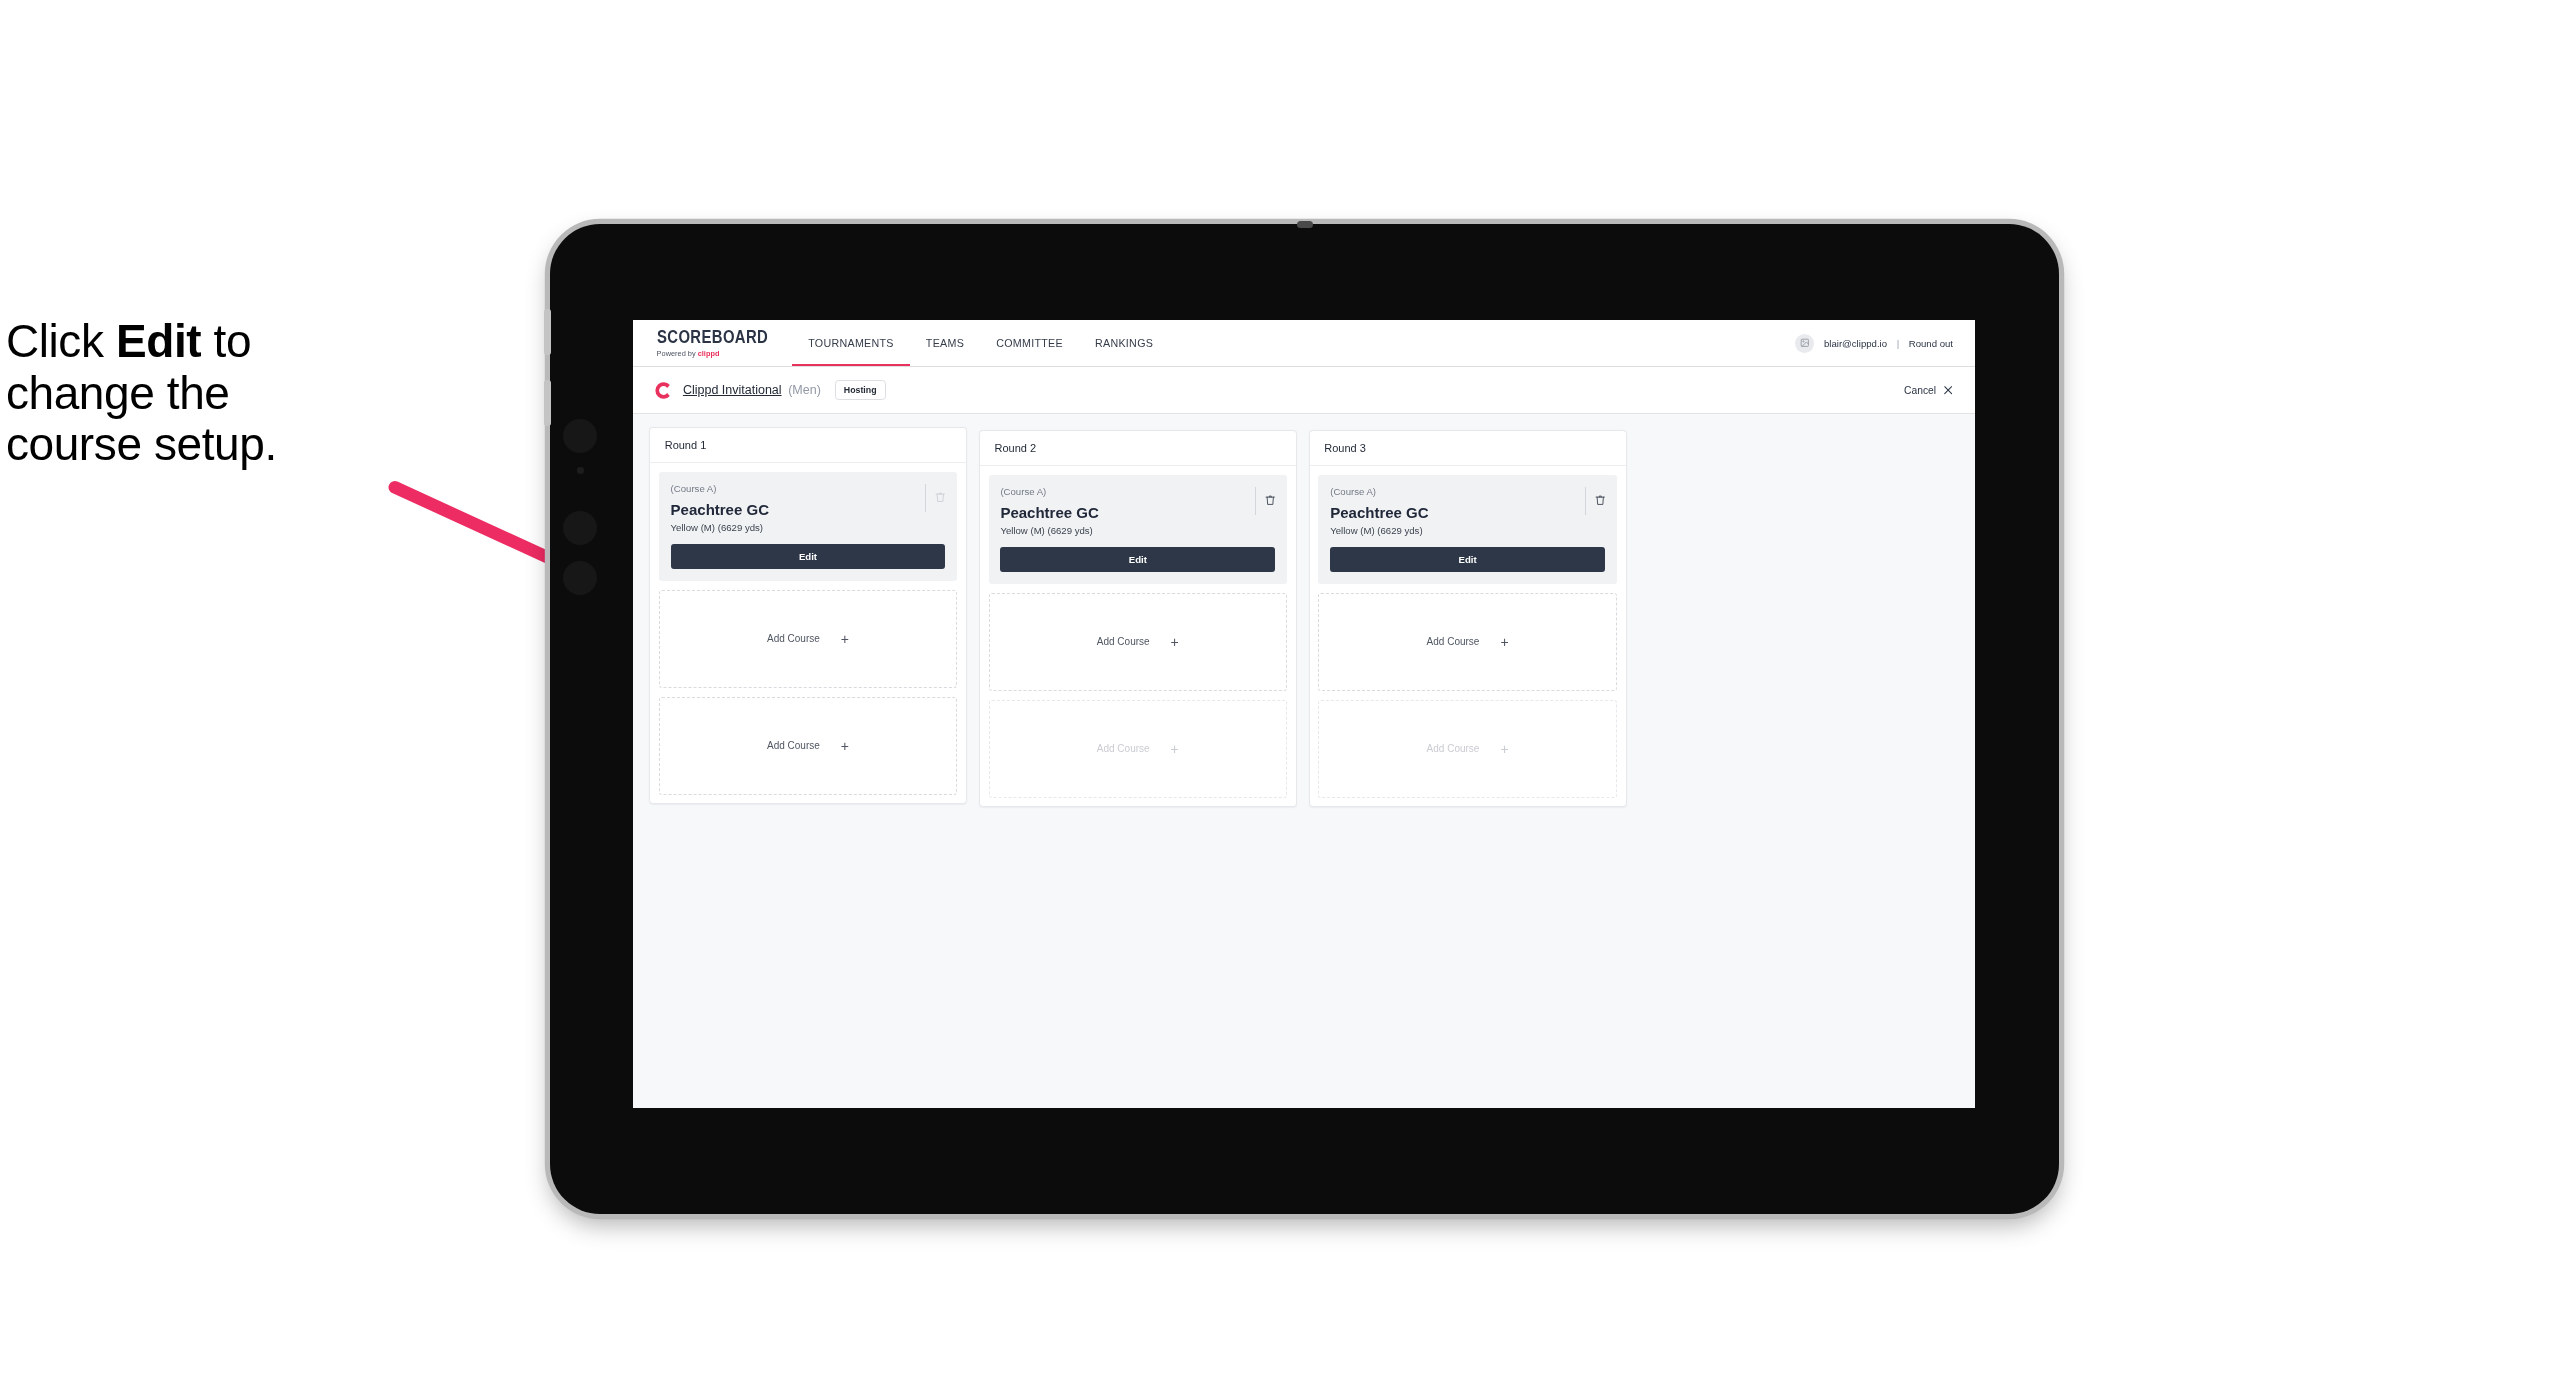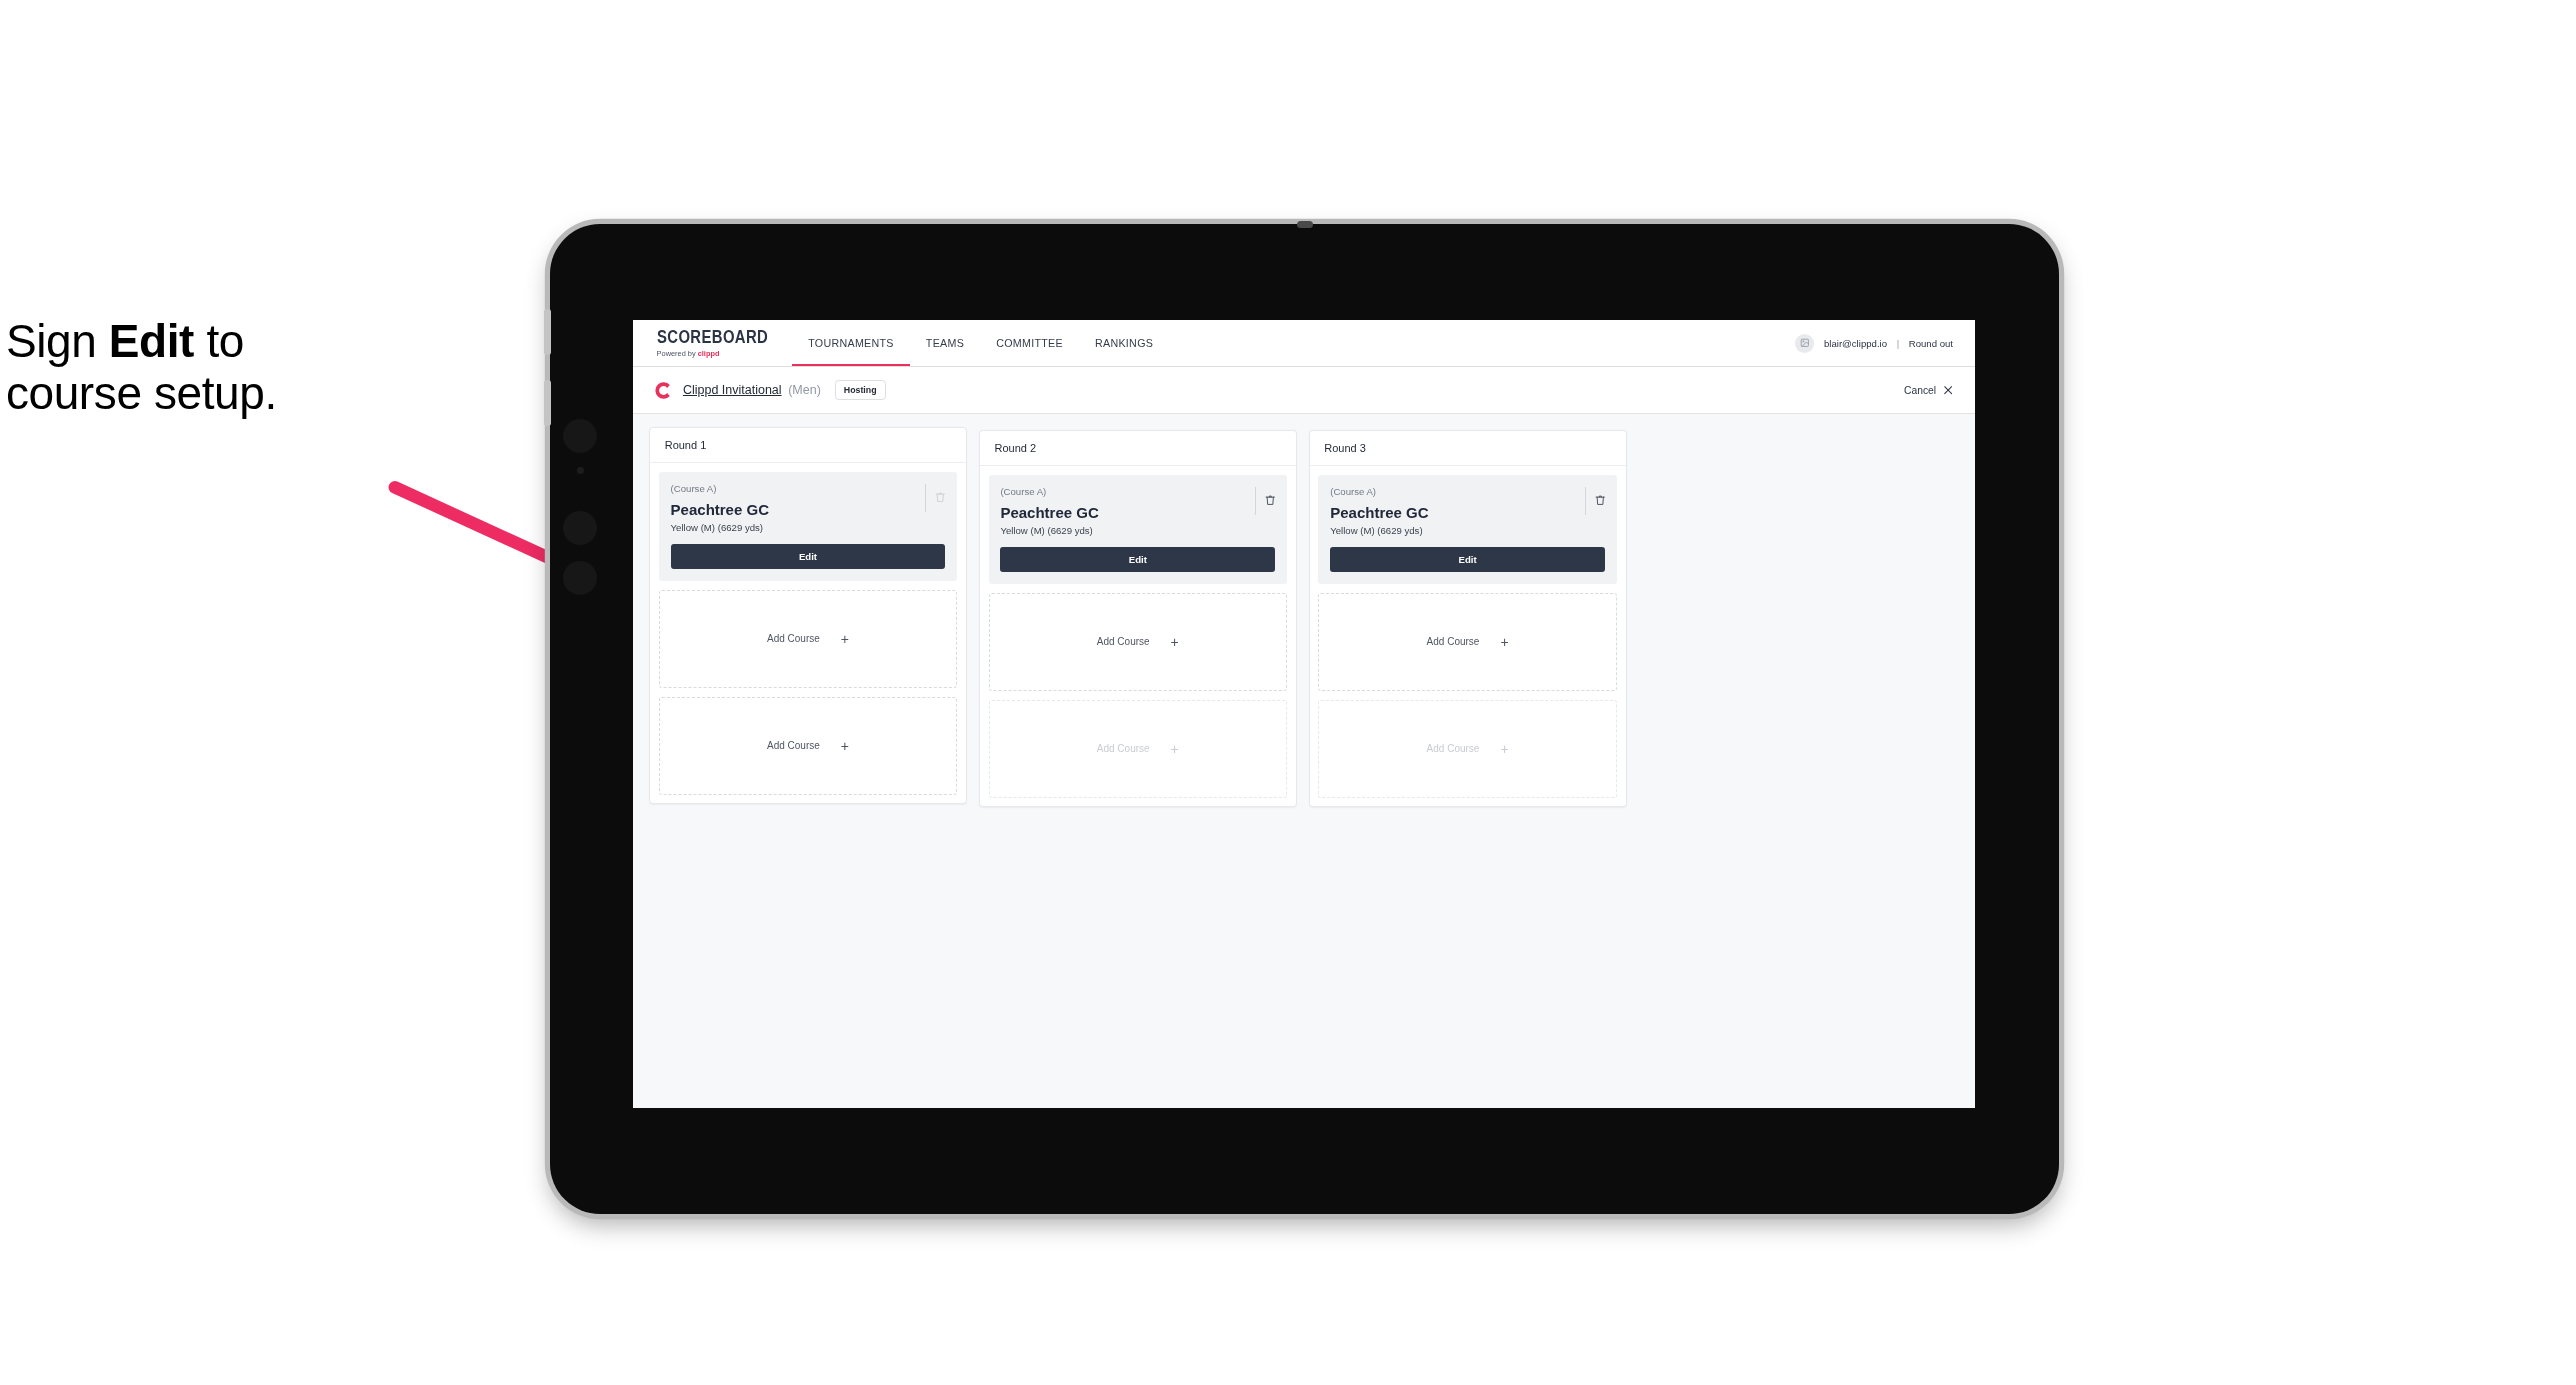--- a/index.html
+++ b/index.html
@@ -150,22 +150,23 @@
     gap:21px;font-size:10px;color:#4f5662;cursor:pointer;
   }
   .add-course.dim{color:#c9ccd2;border-color:#e6e8eb;}
   .add-course .plus{font-size:14px;line-height:1;font-weight:300;}
 </style>
 </head>
 <body>
 
 <div id="annotation">
   <div>
-    <span>Sign </span><span class="bold">Edit</span><span> to</span>
+    <span>Click </span><span class="bold">Edit</span><span> to</span>
   </div>
+  <div>change the</div>
   <div>course setup.</div>
 </div>
 
 <svg id="arrow-svg" viewBox="0 0 420 220">
   <line x1="16" y1="22" x2="330" y2="166" stroke="#ed2c63" stroke-width="17" stroke-linecap="round"></line>
   <polygon points="398,182 300,128 290,200" fill="#ed2c63"></polygon>
 </svg>
 
 <div id="tablet">
   <div id="camera-notch"></div>

